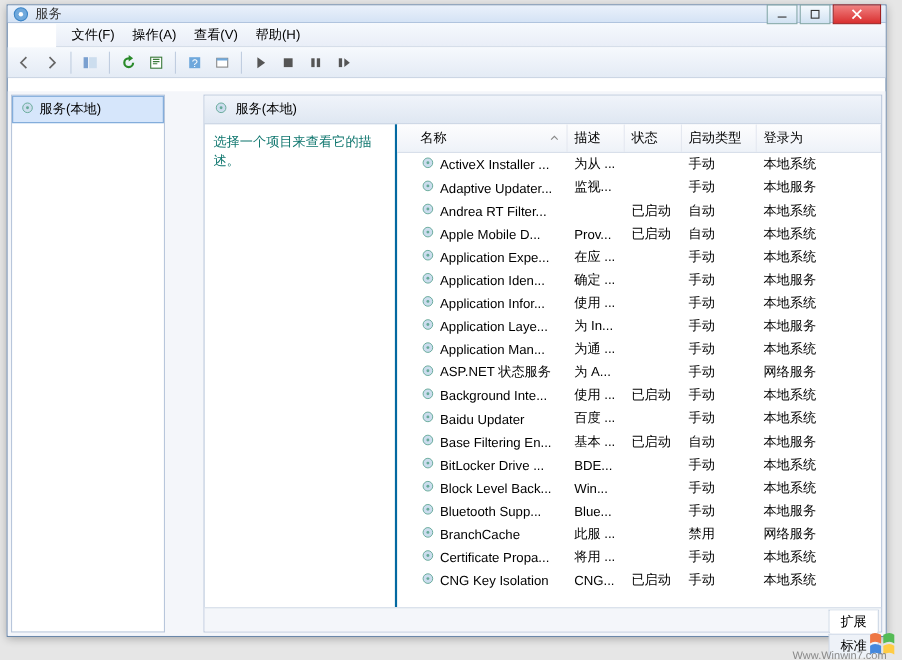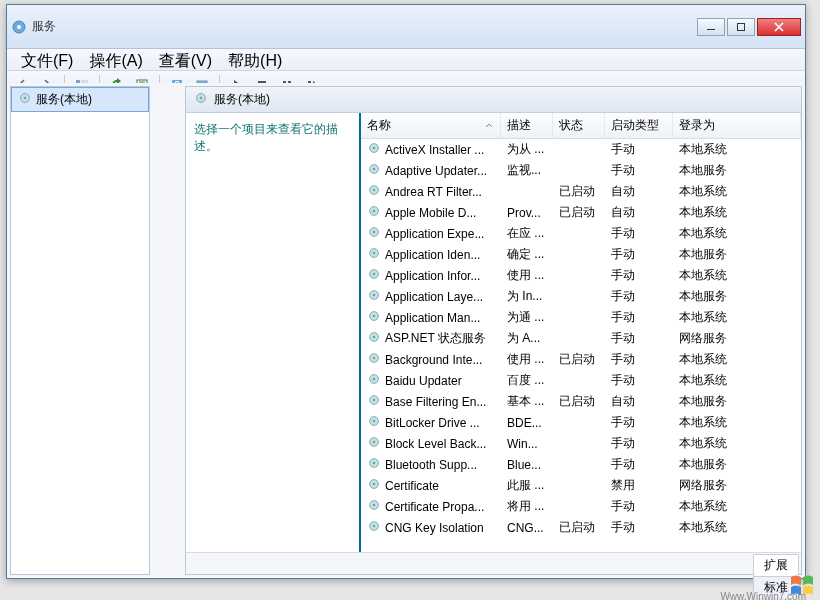--- a/index.html
+++ b/index.html
@@ -1,51 +1,51 @@
 <!DOCTYPE html>
 <html><head>
 <meta charset="utf-8">
 <style>
 * { box-sizing: border-box; margin: 0; padding: 0; font-family: "Microsoft YaHei", Tahoma, sans-serif; }
 body { width: 820px; height: 600px; background: #e6e6e6; overflow: hidden; position: relative; }
 
 .window { position: absolute; top: 4px; left: 6px; width: 800px; height: 575px; background: #fff; border: 1px solid #5a7aa0; box-shadow: 0 2px 8px rgba(0,0,0,0.3); }
 
-.titlebar { height: 44px; background: linear-gradient(#eaf1fb, #d5e3f5); display: flex; align-items: center; padding: 0 4px; border-bottom: 1px solid #b0c4de; }
+.titlebar { height: 16px; background: linear-gradient(#eaf1fb, #d5e3f5); display: flex; align-items: center; padding: 0 4px; border-bottom: 1px solid #b0c4de; }
 .titlebar .title-icon { width: 16px; height: 16px; margin-right: 5px; }
 .titlebar .title-text { font-size: 12px; color: #333; flex: 1; }
 .titlebar .win-btns { display: flex; gap: 2px; }
 .titlebar .win-btn { width: 28px; height: 18px; border: 1px solid #8aa; background: linear-gradient(#f5fafe,#d1e2f2); display:flex; align-items:center; justify-content:center; font-size: 11px; cursor:pointer; }
 .titlebar .win-btn.close { background: linear-gradient(#f08080,#d93030); color:#fff; border-color:#a02020; width: 44px;}
 .titlebar .win-btn .sq { width:8px;height:8px;border:1px solid #333; }
 .titlebar .win-btn .min { width:8px;height:1px;background:#333; margin-top:6px;}
 .titlebar .win-btn.close svg { width:10px; height:10px; }
 
-.menubar { height: 22px; background: linear-gradient(#f6f9fd,#e9eef7); border-bottom: 1px solid #ccd6e4; display: flex; align-items: flex-start; padding: 0 6px; font-size: 16px; }
+.menubar { height: 22px; background: linear-gradient(#f6f9fd,#e9eef7); border-bottom: 1px solid #ccd6e4; display: flex; align-items: flex-end; padding: 0 6px; font-size: 12px; margin-left: 44px; }
 .menubar .menu-item { padding: 2px 8px; cursor: pointer; }
 
 .toolbar { height: 28px; background: linear-gradient(#f6f9fd,#e4ebf5); border-bottom: 1px solid #ccd6e4; display:flex; align-items:center; padding: 0 4px; gap: 3px; }
 .toolbar .tbtn { width: 22px; height: 22px; display:flex; align-items:center; justify-content:center; cursor:pointer; border:1px solid transparent; }
 .toolbar .sep { width:1px; height:20px; background:#c0cde0; margin: 0 3px; }
 .toolbar svg { width:14px; height:14px; }
 
 .body-area { position:absolute; top:78px; left:0; right:0; bottom:0; display:flex; padding: 3px; background:#f4f6fa;gap:32px;}
 .tree-pane { width: 140px; border:1px solid #b8c6db; background:#fff; margin-right:3px; }
 .tree-pane .tree-item { display:flex; align-items:center; padding: 3px 6px; font-size:12px; gap:4px; cursor:pointer; }
 .tree-pane .tree-item.selected { background:#d6e6fb; border:1px solid #7aa7d8;}
 
 .right-pane { flex:1; border:1px solid #b8c6db; background:#fff; display:flex; flex-direction:column; }
 .right-header { height: 26px; background: linear-gradient(#f0f4fa,#dfe7f2); border-bottom:1px solid #c4d0e0; display:flex; align-items:center; padding:0 8px; gap:6px; font-size:12px;}
 .right-body { flex:1; display:flex; }
 .desc-pane { width: 175px; padding: 8px; font-size:12px; color:#0f766e; border-right:2px solid #0369a1;}
 .list-pane { flex:1; overflow-y:scroll; position:relative;}
 
 .list-header { display:flex; background: linear-gradient(#fdfdfe,#eef2f8); border-bottom:1px solid #d4dce8; font-size:12px; position:sticky; top:0;}
 .list-header .col { padding: 4px 6px; border-right:1px solid #e4e8f0; cursor:pointer; display:flex; align-items:center; }
-.col-name { width: 140px; }
+.col-name { width: 140px; margin-left: 15px; }
 .col-desc { width: 52px; }
 .col-status { width: 52px; }
 .col-startup { width: 68px; }
 .col-logon { flex:1; min-width:80px; }
 
 .list-row { display:flex; font-size:12px; height: 21px; align-items:center; cursor:pointer;}
 .list-row .cell { padding: 0 6px; white-space:nowrap; overflow:hidden; text-overflow:ellipsis; display:flex; align-items:center; gap:4px;}
 .list-row .cell.col-name { width:140px;}
 .list-row .cell.col-desc { width:52px;}
 .list-row .cell.col-status { width:52px;}
@@ -417,21 +417,21 @@
                 <div class="cell col-status"></div>
                 <div class="cell col-startup">手动</div>
                 <div class="cell col-logon">本地服务</div>
               </div>
               <div class="list-row">
                 <div class="cell col-name">
                   <span><svg width="14" height="14" viewBox="0 0 16 16">
                       <circle cx="8" cy="8" r="5" fill="#cde" stroke="#6a9"></circle>
                       <circle cx="8" cy="8" r="1.5" fill="#6a9"></circle>
                     </svg></span>
-                  <span>Certificate</span>
+                  <span>BranchCache</span>
                 </div>
                 <div class="cell col-desc">此服 ...</div>
                 <div class="cell col-status"></div>
                 <div class="cell col-startup">禁用</div>
                 <div class="cell col-logon">网络服务</div>
               </div>
               <div class="list-row">
                 <div class="cell col-name">
                   <span><svg width="14" height="14" viewBox="0 0 16 16">
                       <circle cx="8" cy="8" r="5" fill="#cde" stroke="#6a9"></circle>

